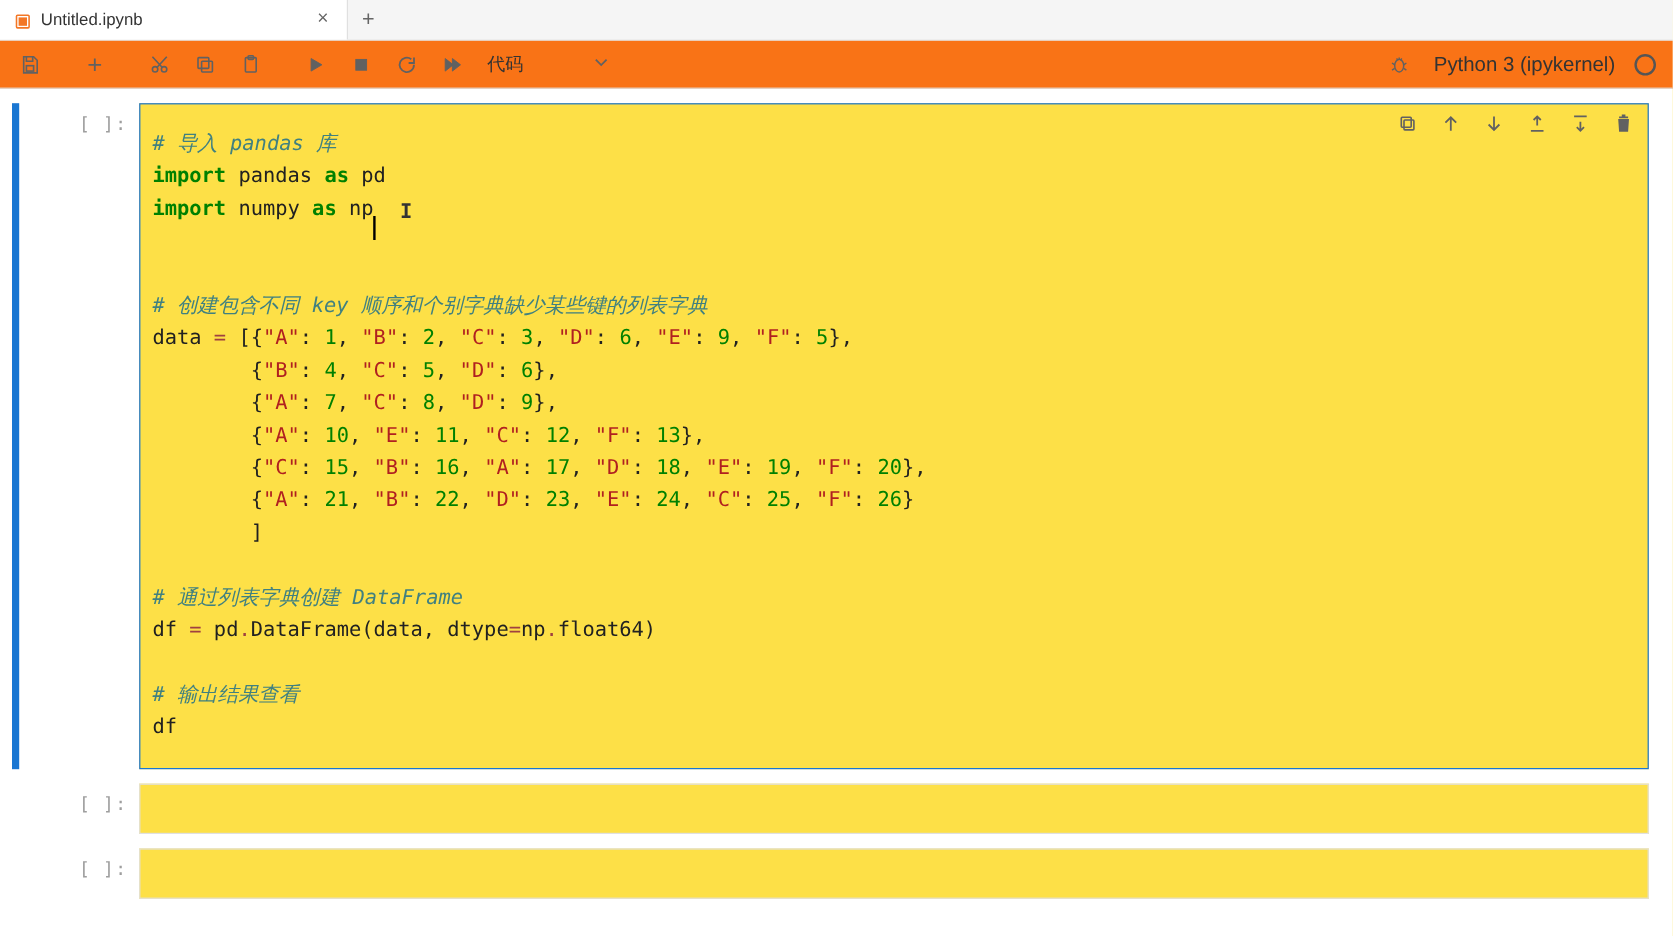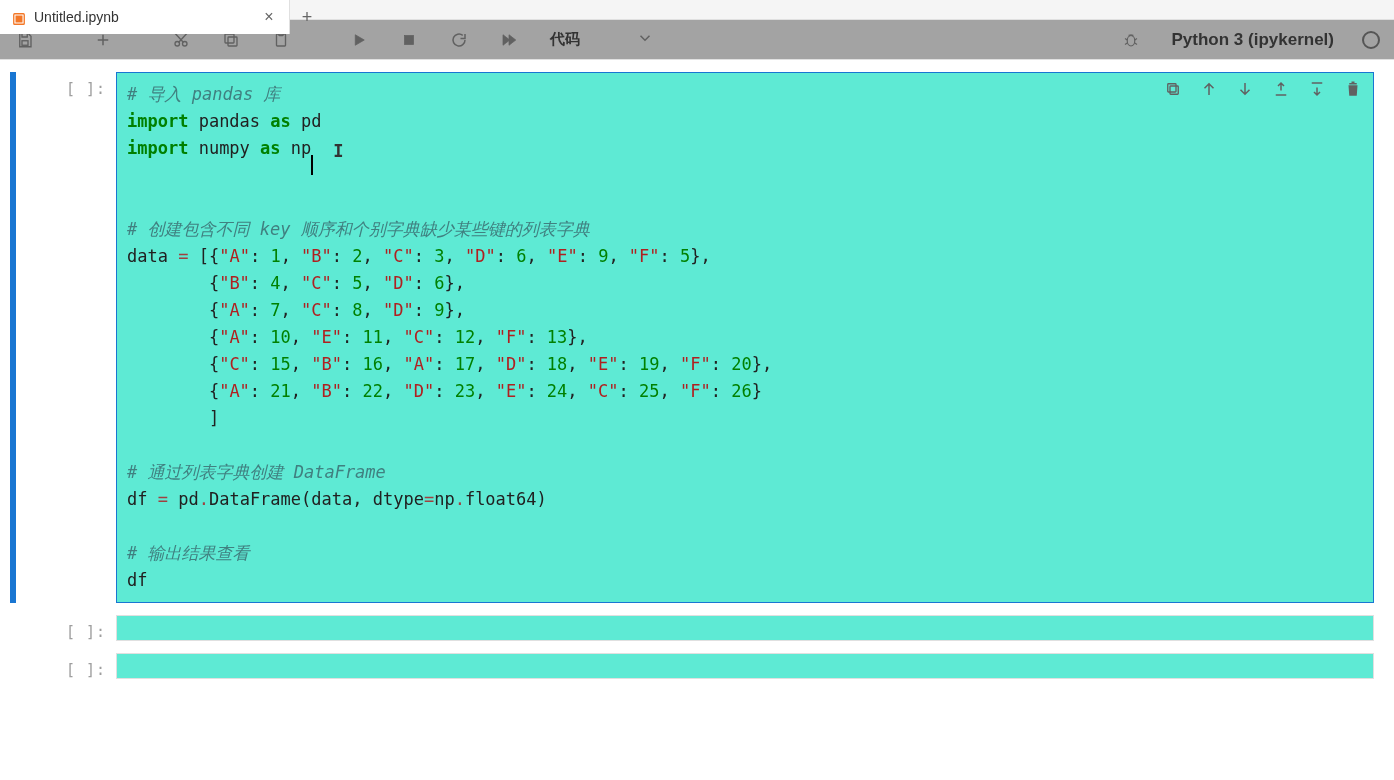--- a/index.html
+++ b/index.html
@@ -2,33 +2,33 @@
 <html><head>
 <meta charset="utf-8">
 <style>
   * { margin:0; padding:0; box-sizing:border-box; }
   body {
     font-family: -apple-system, BlinkMacSystemFont, "Segoe UI", Helvetica, Arial, sans-serif;
     font-size:14px; background:#fff; width:1394px; height:780px; overflow:hidden;
     color:#333;
   }
   
-  .tabbar { display:flex; align-items:flex-start; height:20px; border-bottom:1px solid #e0e0e0; background:#f5f5f5; }
+  .tabbar { display:flex; align-items:flex-end; height:34px; border-bottom:1px solid #e0e0e0; background:#f5f5f5; }
   .tab {
     display:flex; align-items:center; gap:8px; height:34px; padding:0 12px;
     background:#fff; border-right:1px solid #e0e0e0; min-width:290px; position:relative;
   }
   .tab-icon { width:14px; height:14px; display:inline-flex; }
   .tab-title { flex:1; font-size:14px; color:#333; }
   .tab-close { width:16px; height:16px; display:flex; align-items:center; justify-content:center; color:#666; cursor:pointer; font-size:16px;}
   .tab-new { width:34px; height:34px; display:flex; align-items:center; justify-content:center; color:#666; cursor:pointer; font-size:18px;}
   
   .toolbar {
-    display:flex; align-items:center; height:40px; padding:0 8px; gap:16px;
-    border-bottom:1px solid #e0e0e0; background:#a3a3a3;font-weight:bold;
+    display:flex; align-items:center; height:40px; padding:0 8px; gap:4px;
+    border-bottom:1px solid #e0e0e0; background:#f97316;
   }
   .tbtn {
     width:34px; height:30px; display:flex; align-items:center; justify-content:center;
     color:#616161; cursor:pointer; border-radius:2px;
   }
   .tsep { width:12px; }
   .celltype {
     display:flex; align-items:center; gap:8px; padding:0 8px; height:30px; cursor:pointer;
     min-width:120px; justify-content:space-between; color:#333; font-size:15px;
   }
@@ -39,22 +39,22 @@
   .notebook { padding:12px 20px 12px 10px; overflow:auto; height:calc(780px - 34px - 40px); }
   .cell { display:flex; margin-bottom:12px; }
   .gutterbar { width:6px; background:transparent; margin-right:0;}
   .cell.active .gutterbar { background:#1976d2; }
   .prompt {
     width:100px; text-align:right; padding:8px 10px 0 0;
     font-family:"Menlo","Consolas","DejaVu Sans Mono",monospace;
     font-size:15px; color:#9e9e9e; flex-shrink:0; letter-spacing:1px;
   }
   .cell-body {
-    flex:1; border:1px solid #e0e0e0; background:#5eead4; position:relative;
-    padding:8px 10px; min-height:26px;
+    flex:1; border:1px solid #e0e0e0; background:#fde047; position:relative;
+    padding:20px 10px; min-height:26px;
   }
   .cell.active .cell-body { border:1.5px solid #1976d2; }
   .cell-toolbar {
     position:absolute; top:4px; right:8px; display:flex; gap:12px;
   }
   .cell-toolbar .ctbtn {
     width:24px; height:24px; display:flex; align-items:center; justify-content:center;
     color:#616161; cursor:pointer;
   }
   

